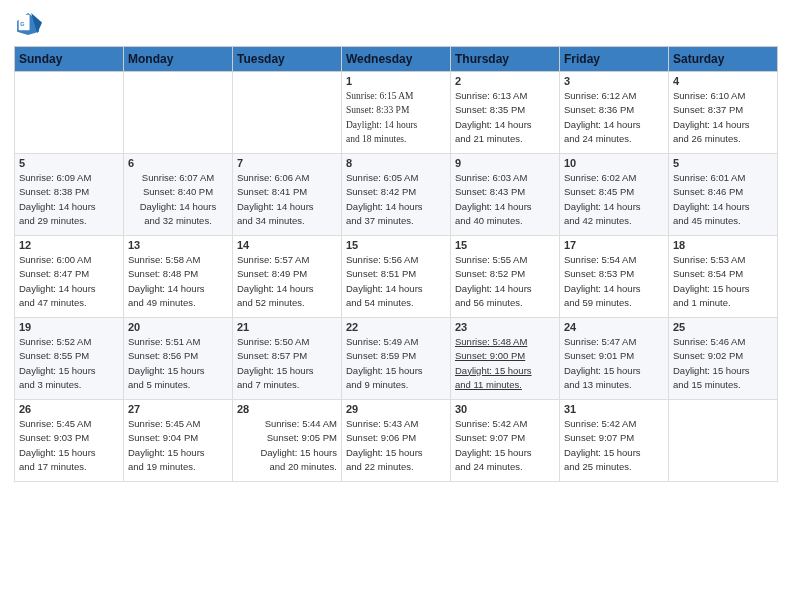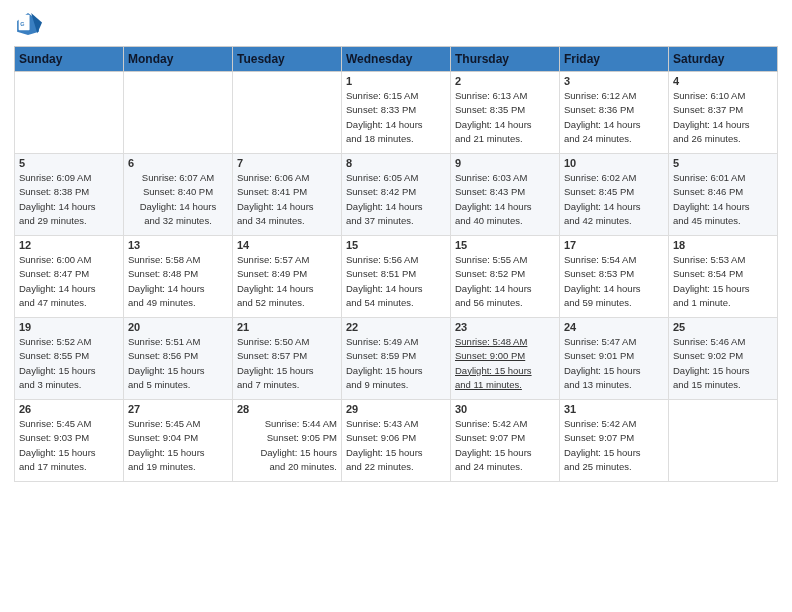--- a/index.html
+++ b/index.html
@@ -121,21 +121,21 @@
           <th>Saturday</th>
         </tr>
     </thead>
     <tbody id="calendar-body">
     <tr>
           <td></td>
           <td></td>
           <td></td>
           <td>
             <div class="day-num">1</div>
-            <div class="day-info" style="white-space: pre-line;">Sunrise: 6:15 AM
+            <div class="day-info" style="white-space: pre-line; font-family: Liberation Serif, serif;">Sunrise: 6:15 AM
 Sunset: 8:33 PM
 Daylight: 14 hours
 and 18 minutes.</div>
           </td>
           <td>
             <div class="day-num">2</div>
             <div class="day-info" style="white-space: pre-line;">Sunrise: 6:13 AM
 Sunset: 8:35 PM
 Daylight: 14 hours
 and 21 minutes.</div>

